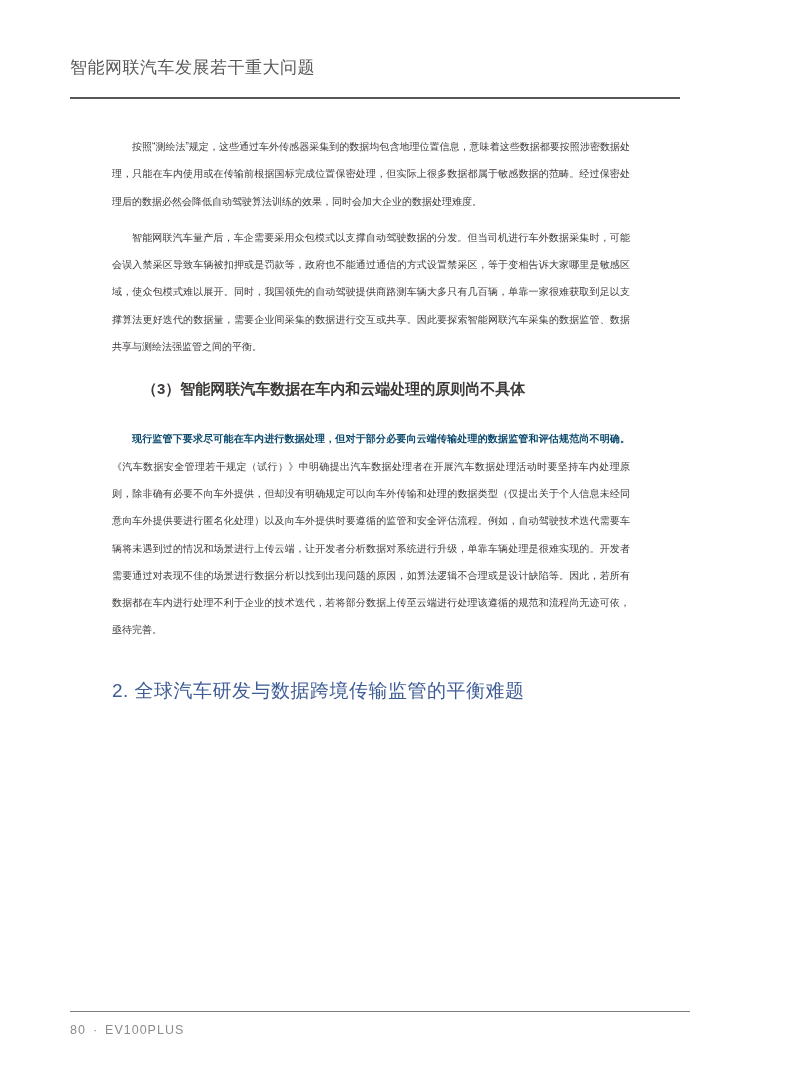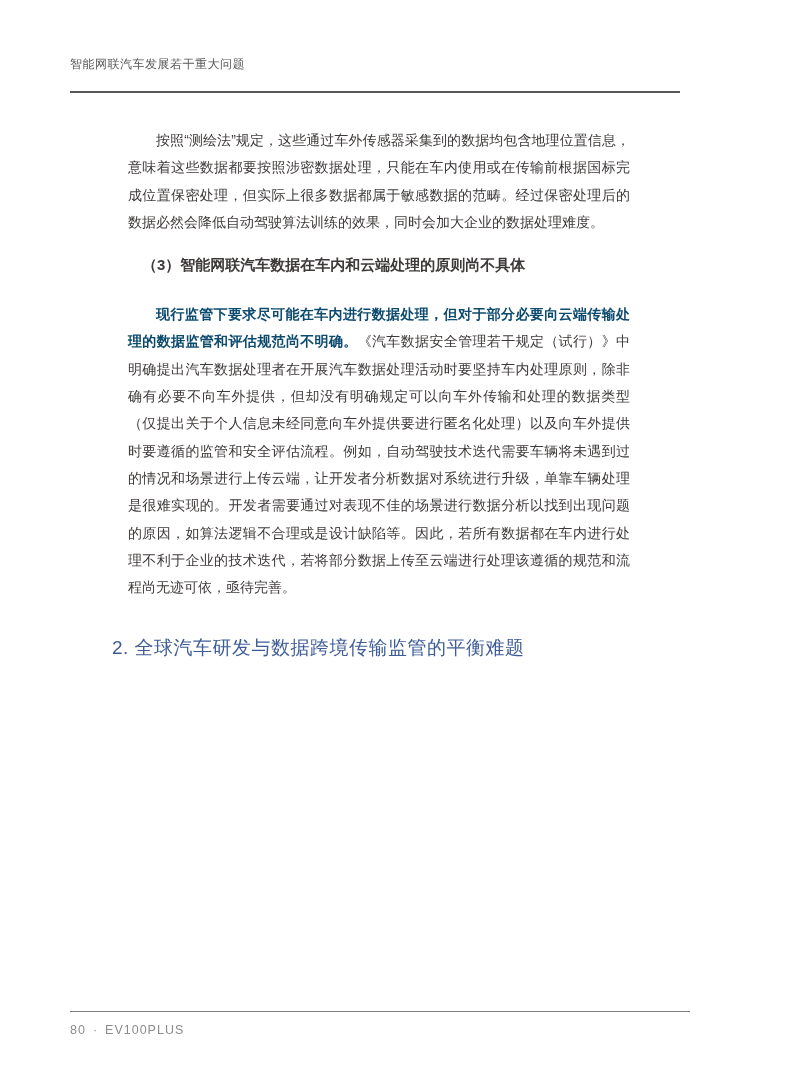--- a/index.html
+++ b/index.html
@@ -12,35 +12,35 @@
     font-family: "Liberation Sans", sans-serif;
     box-sizing: border-box;
   }
   
   .header {
     margin: 0 113px 0 70px;
     padding: 56px 0 18px 0;
     border-bottom: 2px solid #57575a;
   }
   .header-title {
-    font-size: 12px;
+    font-size: 17px;
     color: #595757;
     letter-spacing: 0.5px;
   }
   
   .content {
     margin: 34px 163px 0 112px; 
   }
   p.body {
-    font-size: 14px;
+    font-size: 10px;
     line-height: 27.3px;
     color: #3e3a39;
     text-align: justify;
     text-indent: 2em;
-    margin: 0 0 9px 16px;
+    margin: 0 0 9px 0;
   }
   p.body strong { font-weight: bold; color: #0c4a6e; }
   h3.subheading {
     font-size: 15px;
     font-weight: bold;
     color: #3e3a39;
     text-indent: 2em;
     line-height: 27px;
     margin: 15px 0 23px 0;
   }
@@ -72,20 +72,21 @@
 <div class="page">
 
   <div class="header">
     <div class="header-title">智能网联汽车发展若干重大问题</div>
   </div>
 
   <div class="content">
 
     <p class="body">按照“测绘法”规定，这些通过车外传感器采集到的数据均包含地理位置信息，意味着这些数据都要按照涉密数据处理，只能在车内使用或在传输前根据国标完成位置保密处理，但实际上很多数据都属于敏感数据的范畴。经过保密处理后的数据必然会降低自动驾驶算法训练的效果，同时会加大企业的数据处理难度。</p>
 
+    <p class="body">智能网联汽车量产后，车企需要采用众包模式以支撑自动驾驶数据的分发。但当司机进行车外数据采集时，可能会误入禁采区导致车辆被扣押或是罚款等，政府也不能通过通信的方式设置禁采区，等于变相告诉大家哪里是敏感区域，使众包模式难以展开。同时，我国领先的自动驾驶提供商路测车辆大多只有几百辆，单靠一家很难获取到足以支撑算法更好迭代的数据量，需要企业间采集的数据进行交互或共享。因此要探索智能网联汽车采集的数据监管、数据共享与测绘法强监管之间的平衡。</p>
 
     <h3 class="subheading">（3）智能网联汽车数据在车内和云端处理的原则尚不具体</h3>
 
     <p class="body"><strong>现行监管下要求尽可能在车内进行数据处理，但对于部分必要向云端传输处理的数据监管和评估规范尚不明确。</strong><span>《汽车数据安全管理若干规定（试行）》中明确提出汽车数据处理者在开展汽车数据处理活动时要坚持车内处理原则，除非确有必要不向车外提供，但却没有明确规定可以向车外传输和处理的数据类型（仅提出关于个人信息未经同意向车外提供要进行匿名化处理）以及向车外提供时要遵循的监管和安全评估流程。例如，自动驾驶技术迭代需要车辆将未遇到过的情况和场景进行上传云端，让开发者分析数据对系统进行升级，单靠车辆处理是很难实现的。开发者需要通过对表现不佳的场景进行数据分析以找到出现问题的原因，如算法逻辑不合理或是设计缺陷等。因此，若所有数据都在车内进行处理不利于企业的技术迭代，若将部分数据上传至云端进行处理该遵循的规范和流程尚无迹可依，亟待完善。</span></p>
 
     <h2 class="section-heading">2. 全球汽车研发与数据跨境传输监管的平衡难题</h2>
 
 
   </div>
 

